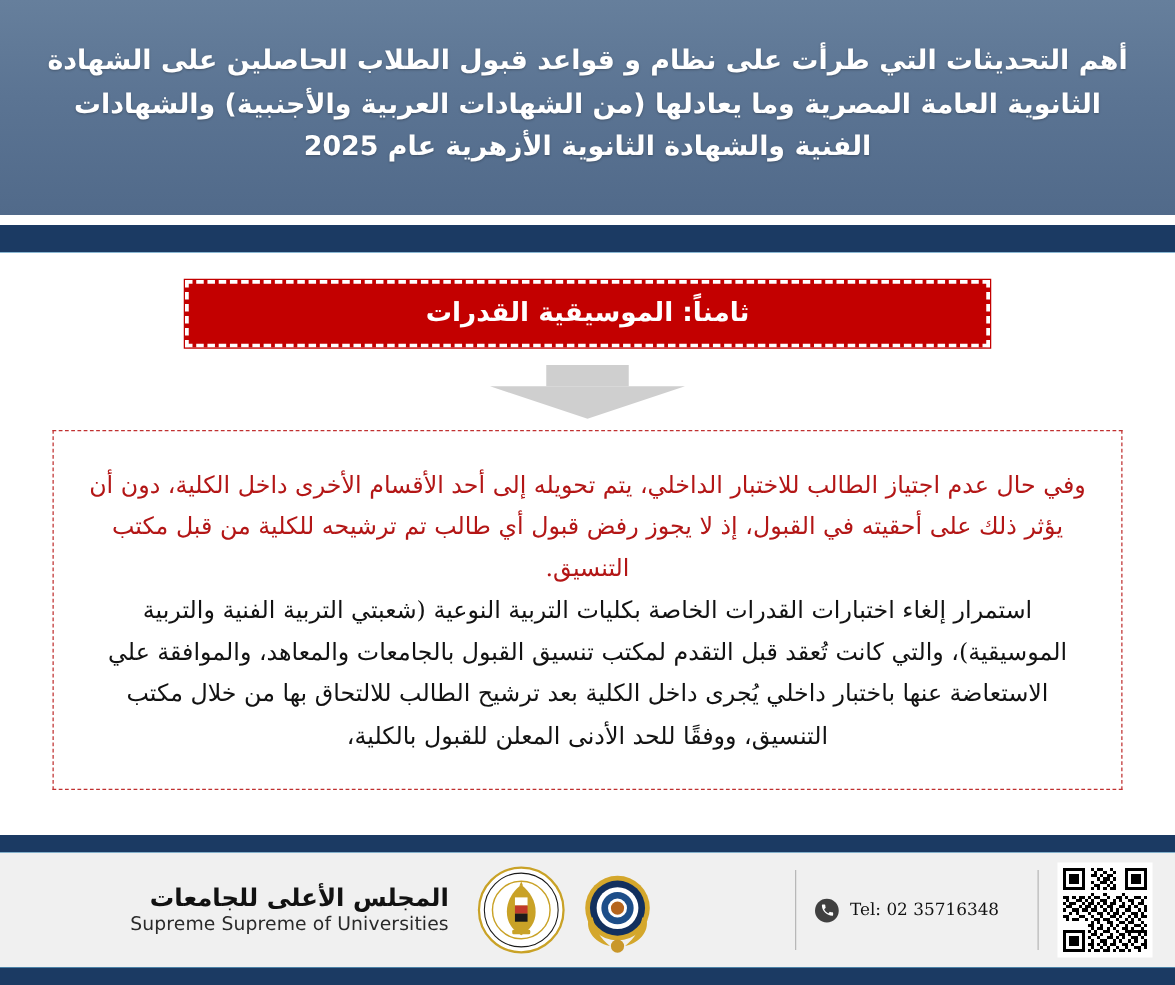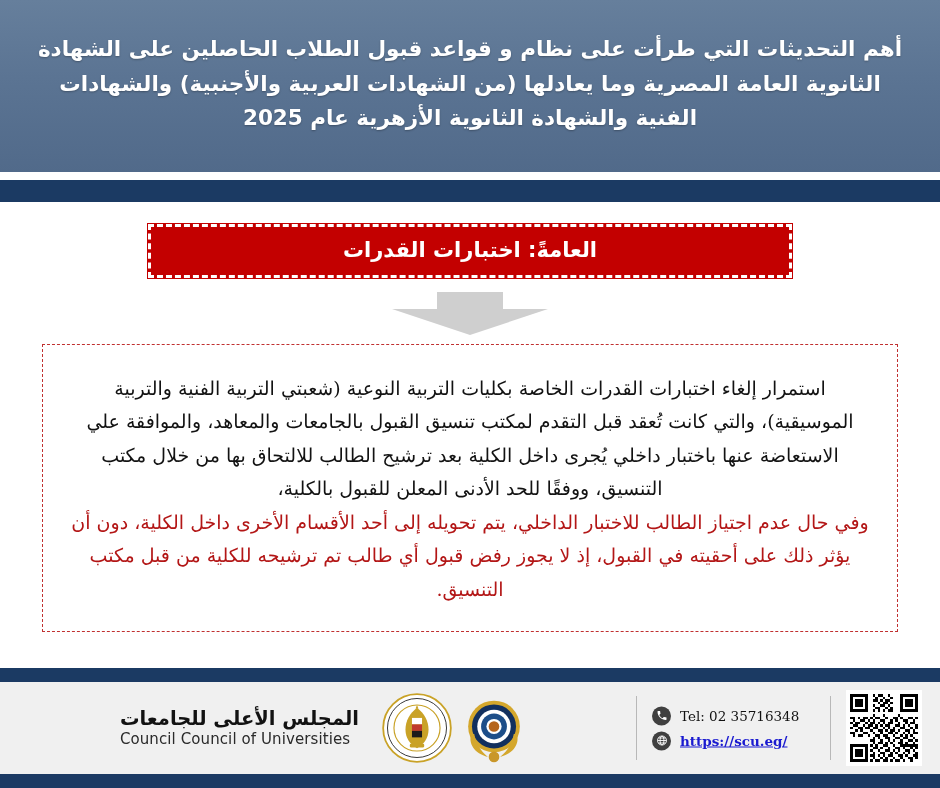--- a/index.html
+++ b/index.html
@@ -293,31 +293,31 @@
 
   <div class="header-band">
     <div class="header-title">أهم التحديثات التي طرأت على نظام و قواعد قبول الطلاب الحاصلين على الشهادة الثانوية العامة المصرية وما يعادلها (من الشهادات العربية والأجنبية) والشهادات الفنية والشهادة الثانوية الأزهرية عام 2025</div>
   </div>
   <div class="header-rule-gap"></div>
   <div class="header-navy-bar"></div>
 
   <div class="body-area">
 
     <div class="section-banner">
-      <div class="section-banner-label">العامةً: اختبارات القدرات</div>
+      <div class="section-banner-label">ثامناً: الموسيقية القدرات</div>
     </div>
 
     <div class="down-arrow">
       <div class="stem"></div>
       <div class="head"></div>
     </div>
 
     <div class="content-box">
+      <p class="content-paragraph para-red">وفي حال عدم اجتياز الطالب للاختبار الداخلي، يتم تحويله إلى أحد الأقسام الأخرى داخل الكلية، دون أن يؤثر ذلك على أحقيته في القبول، إذ لا يجوز رفض قبول أي طالب تم ترشيحه للكلية من قبل مكتب التنسيق.</p>
       <p class="content-paragraph para-black">استمرار إلغاء اختبارات القدرات الخاصة بكليات التربية النوعية (شعبتي التربية الفنية والتربية الموسيقية)، والتي كانت تُعقد قبل التقدم لمكتب تنسيق القبول بالجامعات والمعاهد، والموافقة علي الاستعاضة عنها باختبار داخلي يُجرى داخل الكلية بعد ترشيح الطالب للالتحاق بها من خلال مكتب التنسيق، ووفقًا للحد الأدنى المعلن للقبول بالكلية،</p>
-      <p class="content-paragraph para-red">وفي حال عدم اجتياز الطالب للاختبار الداخلي، يتم تحويله إلى أحد الأقسام الأخرى داخل الكلية، دون أن يؤثر ذلك على أحقيته في القبول، إذ لا يجوز رفض قبول أي طالب تم ترشيحه للكلية من قبل مكتب التنسيق.</p>
     </div>
 
   </div>
 
   <div class="footer-bar-top"></div>
 
   <div class="footer-area">
 
     <div class="footer-logo-group">
       <svg class="eagle-emblem" viewBox="0 0 100 100">
@@ -326,21 +326,21 @@
         <circle cx="50" cy="50" r="32" fill="#ffffff" stroke="#c9a227" stroke-width="1.6"></circle>
         <path d="M50 22 C40 30 34 40 34 52 C34 64 40 72 50 78 C60 72 66 64 66 52 C66 40 60 30 50 22 Z" fill="#c9a227"></path>
         <rect x="43" y="36" width="14" height="9" fill="#ffffff"></rect>
         <rect x="43" y="45" width="14" height="9" fill="#c0392b"></rect>
         <rect x="43" y="54" width="14" height="9" fill="#1b1b1b"></rect>
         <rect x="40" y="72" width="20" height="5" rx="1.5" fill="#c9a227"></rect>
         <path d="M50 18 L52 23 L48 23 Z" fill="#c9a227"></path>
       </svg>
       <div class="scu-names">
         <div class="scu-name-ar">المجلس الأعلى للجامعات</div>
-        <div class="scu-name-en">Council Council of Universities</div>
+        <div class="scu-name-en">Supreme Supreme of Universities</div>
       </div>
     </div>
 
     <svg class="jubilee-seal" viewBox="0 0 100 100">
       <circle cx="50" cy="48" r="34" fill="#d4a72c"></circle>
       <circle cx="50" cy="48" r="29" fill="#12305e"></circle>
       <circle cx="50" cy="48" r="22" fill="#ffffff"></circle>
       <circle cx="50" cy="48" r="17" fill="#1d4e89"></circle>
       <circle cx="50" cy="48" r="10" fill="#ffffff"></circle>
       <circle cx="50" cy="48" r="7" fill="#b5651d"></circle>
@@ -352,30 +352,20 @@
     <div class="footer-divider div-a"></div>
 
     <div class="contact-block">
       <div class="contact-row">
         <span class="contact-icon">
           <svg width="12" height="12" viewBox="0 0 24 24" fill="#ffffff">
             <path d="M6.6 10.8c1.4 2.8 3.8 5.2 6.6 6.6l2.2-2.2c.3-.3.7-.4 1-.2 1.1.4 2.4.6 3.6.6.6 0 1 .4 1 1V20c0 .6-.4 1-1 1C10.6 21 3 13.4 3 4c0-.6.4-1 1-1h3.4c.6 0 1 .4 1 1 0 1.3.2 2.5.6 3.6.1.4 0 .8-.2 1l-2.2 2.2z"></path>
           </svg>
         </span>
         <span class="contact-text">Tel: 02 35716348</span>
-      </div>
-      <div class="contact-row">
-        <span class="contact-icon">
-          <svg width="12" height="12" viewBox="0 0 24 24" fill="none" stroke="#ffffff" stroke-width="1.8">
-            <circle cx="12" cy="12" r="9"></circle>
-            <ellipse cx="12" cy="12" rx="4" ry="9"></ellipse>
-            <path d="M3 12h18M4.5 7h15M4.5 17h15"></path>
-          </svg>
-        </span>
-        <a class="contact-link" href="#">https://scu.eg/</a>
       </div>
     </div>
 
     <div class="footer-divider div-b"></div>
 
     <div class="qr-wrap">
       <svg width="72" height="72" viewBox="0 0 29 29" shape-rendering="crispEdges">
         <rect width="29" height="29" fill="#ffffff"></rect>
         <g fill="#000000">
           <rect x="1" y="1" width="7" height="7"></rect>

